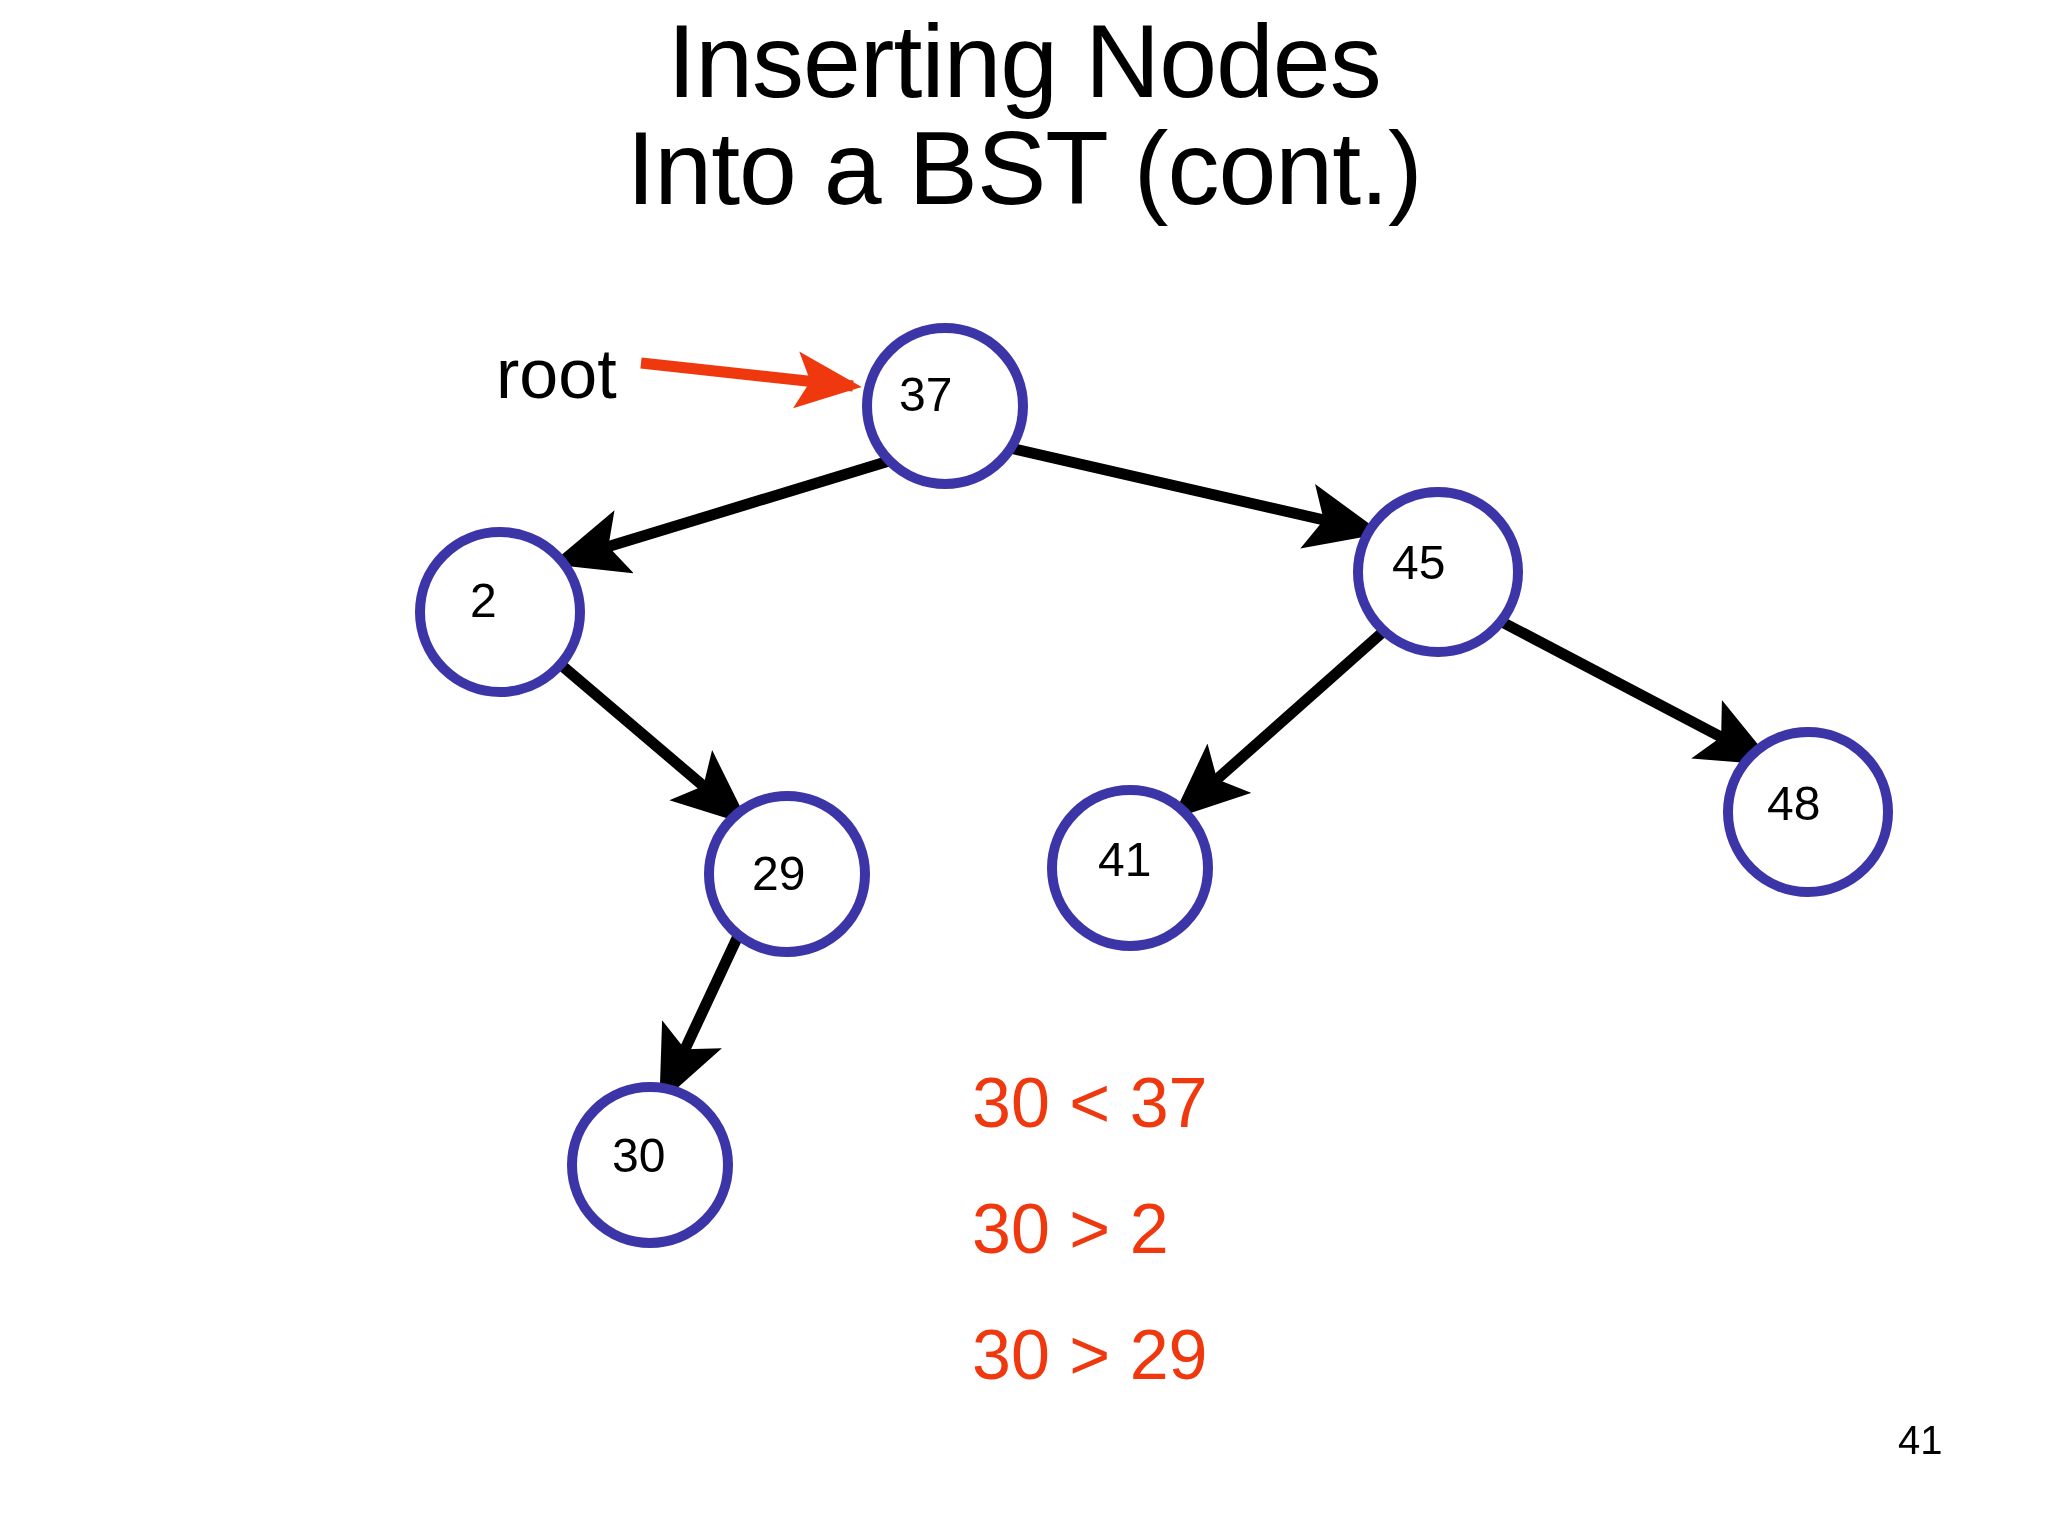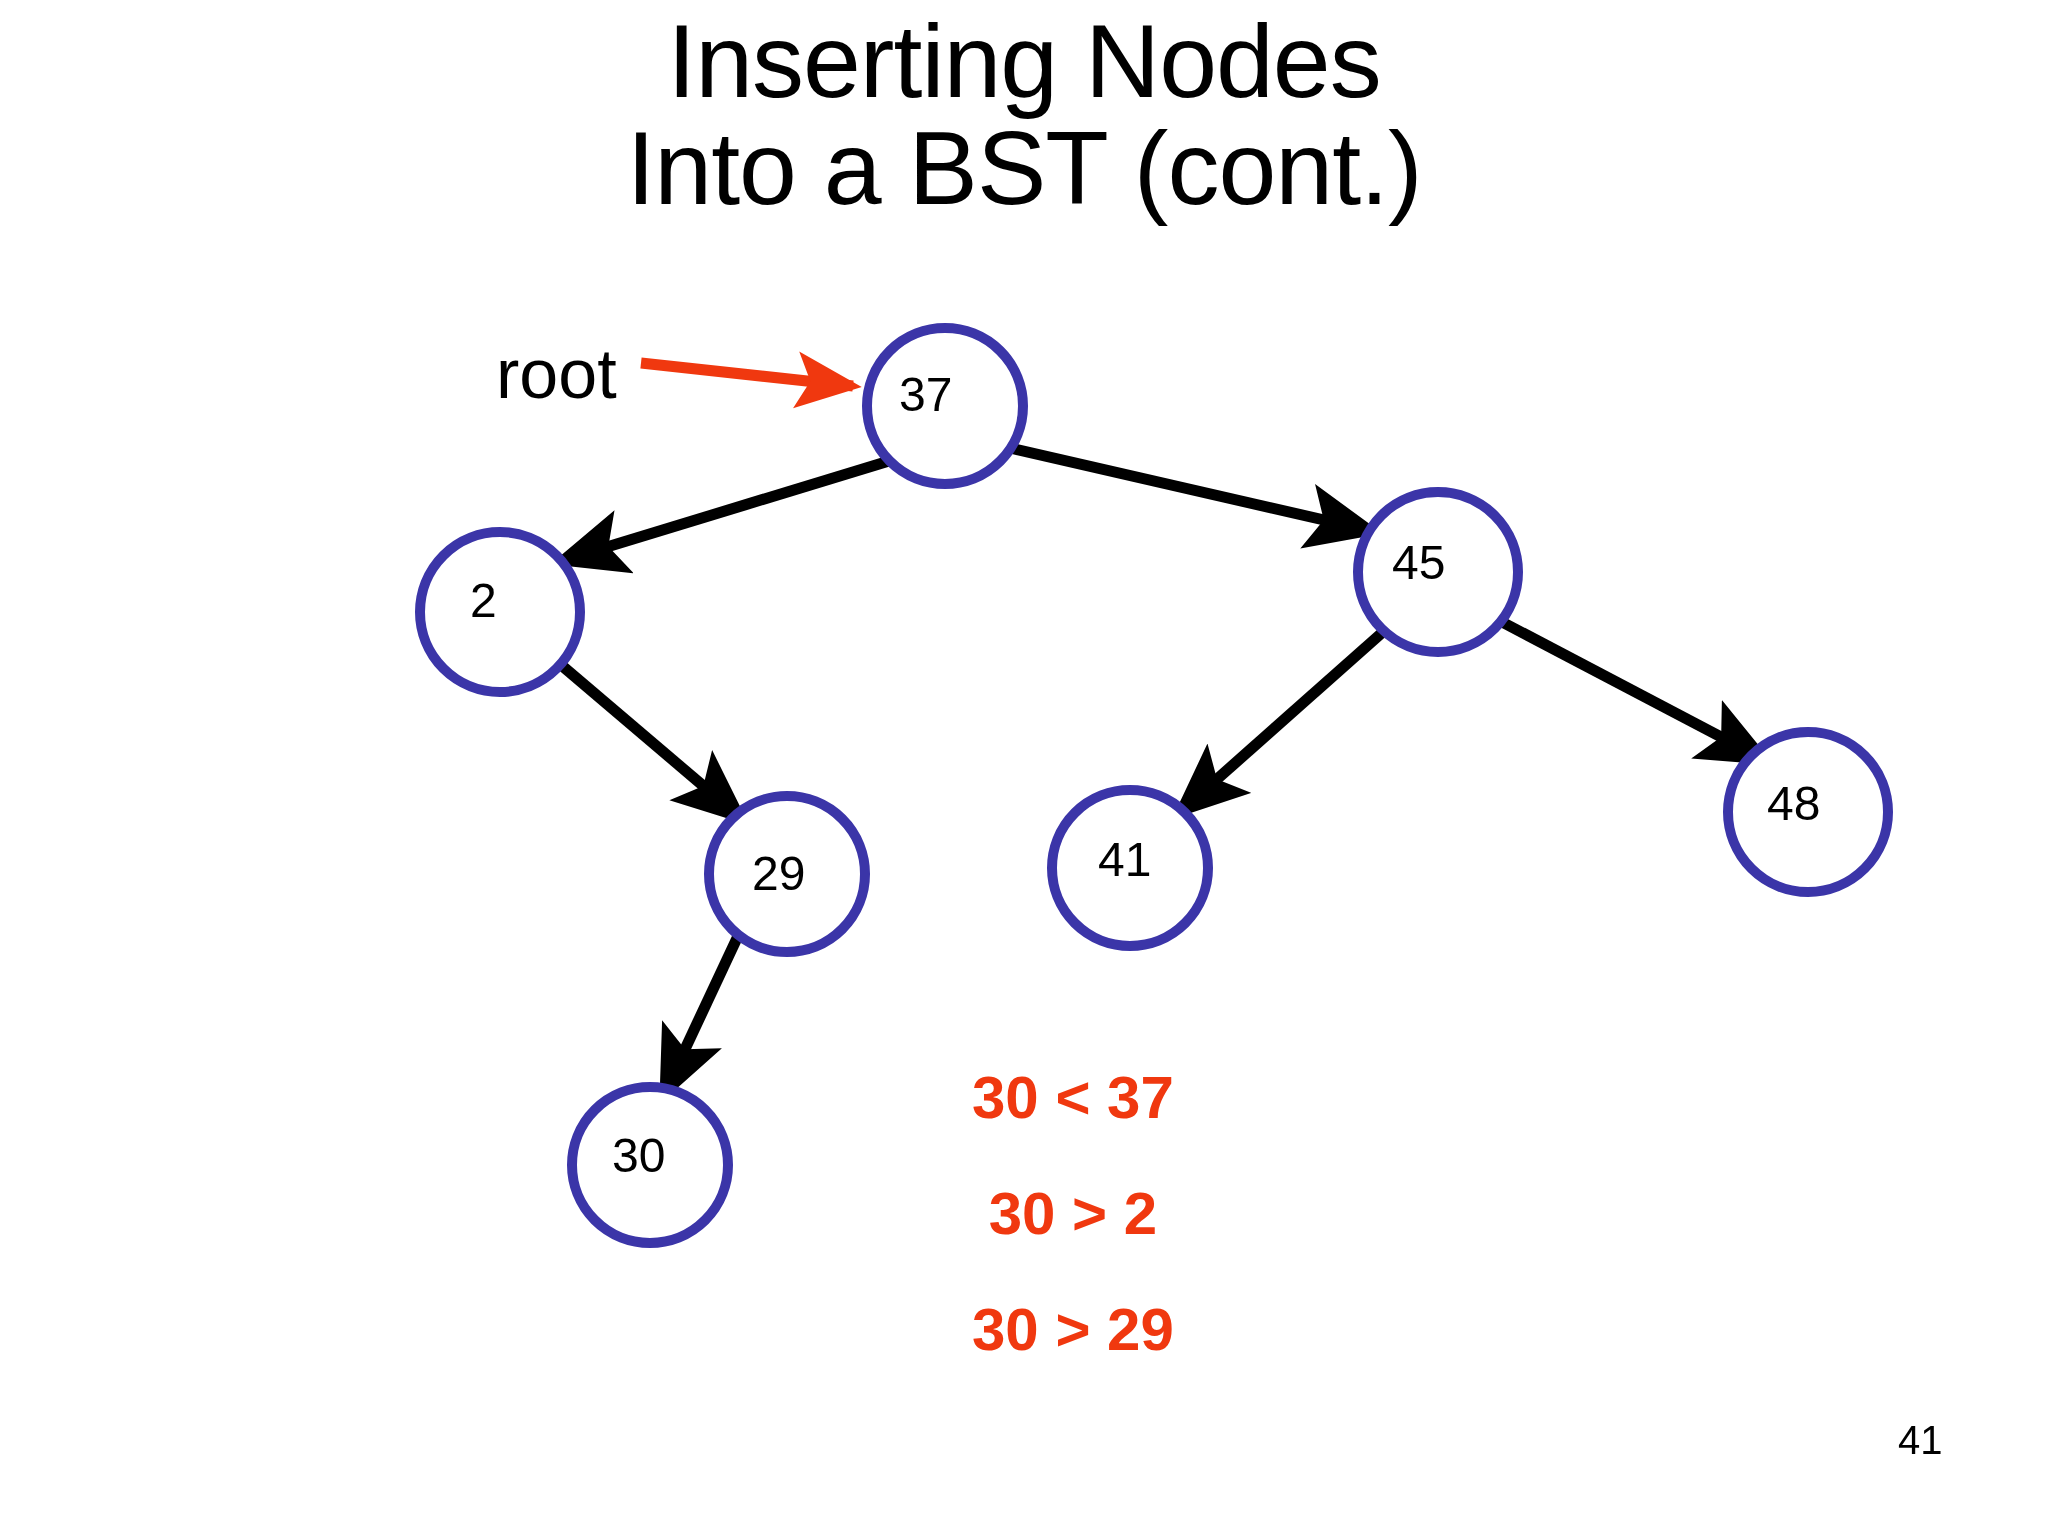--- a/index.html
+++ b/index.html
@@ -62,27 +62,26 @@
     white-space: nowrap;
   }
 
   
   .cmp-list {
     position: absolute;
     left: 972px;
     top: 1068px;
   }
   .cmp-line {
-    font-size: 60px;
-    font-weight: bold;
+    font-size: 70px;
+    font-weight: normal;
     color: #F0380F;
     line-height: 1;
     margin-bottom: 56px;
     white-space: nowrap;
-    text-align: center;
   }
   .cmp-line:last-child { margin-bottom: 0; }
 
   
   .sequence {
     position: absolute;
     left: 142px;
     top: 1306px;
     font-size: 72px;
     color: #000000;

